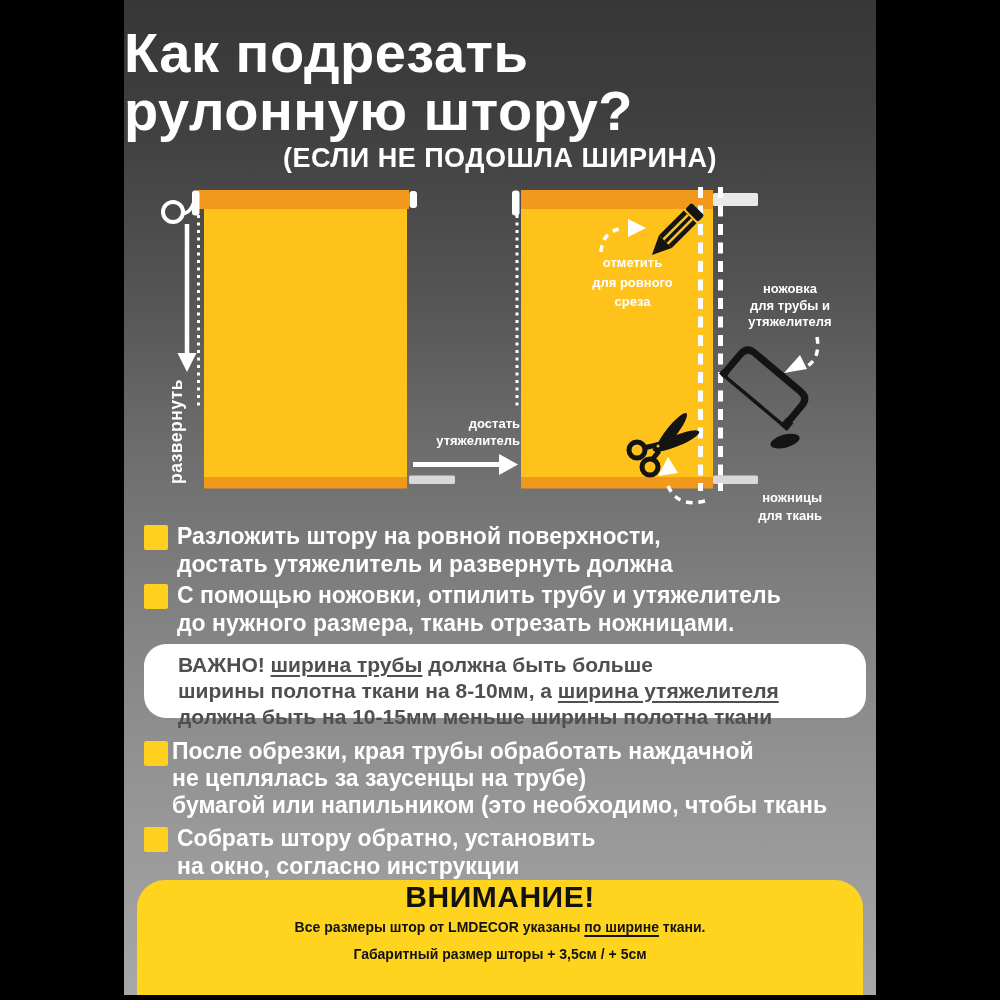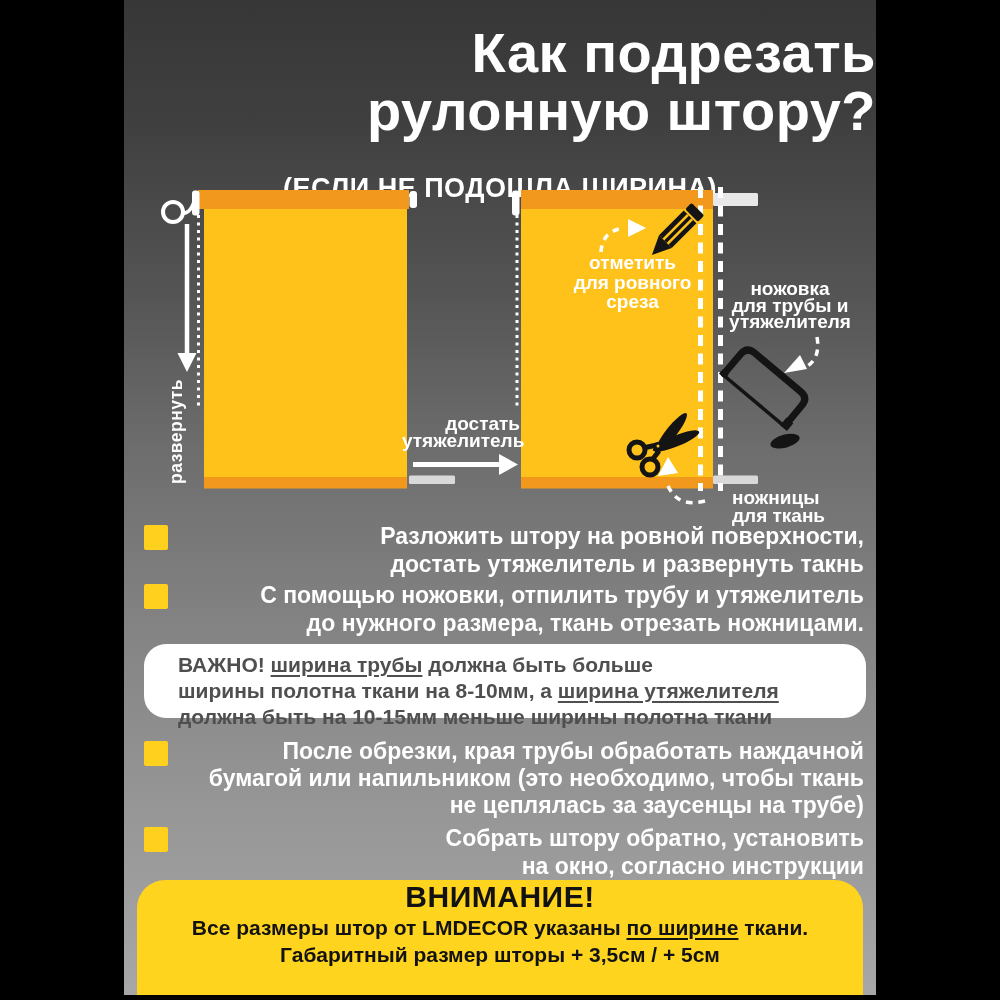--- a/index.html
+++ b/index.html
@@ -1,51 +1,51 @@
 <!DOCTYPE html>
 <html><head>
 <meta charset="utf-8">
 <style>
   html,body{margin:0;padding:0;background:#000;}
   body{font-family:"Liberation Sans","DejaVu Sans",sans-serif;}
   #stage{position:relative;width:1000px;height:1000px;background:#000;overflow:hidden;}
   #poster{position:absolute;left:124px;top:0;width:752px;height:995px;
     background:linear-gradient(180deg,#373737 0%,#3f3f3f 12%,#555555 30%,#6d6d6d 45%,#828282 62%,#959595 80%,#a7a7a7 100%);}
   
-  .title{position:absolute;left:124px;top:24px;width:752px;text-align:right;color:#fff;
+  .title{position:absolute;left:124px;top:24px;width:752px;text-align:left;color:#fff;
     font-weight:800;font-size:56px;line-height:58px;letter-spacing:.5px;}
   .subtitle{position:absolute;left:124px;top:143px;width:752px;text-align:center;color:#fff;
-    font-weight:700;font-size:27px;letter-spacing:.5px;margin-top:30px;}
-  
-  .dlabel{position:absolute;color:#fff;font-weight:700;font-size:19px;line-height:17px;z-index:6;}
+    font-weight:700;font-size:27px;letter-spacing:.5px;}
+  
+  .dlabel{position:absolute;color:#fff;font-weight:700;font-size:13px;line-height:17px;z-index:6;}
   .dlabel div{display:block;}
   #unroll-label{left:168px;top:374px;height:110px;writing-mode:vertical-rl;transform:rotate(180deg);
     font-size:17.5px;letter-spacing:.5px;}
   #remove-weight-label{left:402px;top:415px;width:118px;text-align:right;}
   #mark-label{left:570px;top:253px;width:125px;text-align:center;line-height:19.5px;}
   #hacksaw-label{left:720px;top:281px;width:140px;text-align:center;line-height:16.5px;}
-  #scissors-label{left:732px;top:489px;width:110px;text-align:left;line-height:17.5px;}
+  #scissors-label{left:712px;top:489px;width:110px;text-align:right;line-height:17.5px;}
   svg#diagram{position:absolute;left:0;top:0;z-index:5;}
   
-  .step{position:absolute;left:144px;width:720px;z-index:6;text-align:right;}
+  .step{position:absolute;left:144px;width:720px;z-index:6;}
   .step .sq{position:absolute;left:0;top:3px;width:24px;height:25px;background:#FFD01D;border-radius:2px;}
   .step .step-text{margin-left:33px;color:#fff;font-weight:700;font-size:23px;line-height:28px;}
   .step .step-text span{display:block;}
   #step-3 .step-text{line-height:27px;margin-left:28px;}
   #step-1{top:522px;} #step-2{top:581px;} #step-3{top:738px;} #step-4{top:824px;}
   
   #important-box{position:absolute;left:144px;top:644px;width:722px;height:74px;background:#fff;
     border-radius:22px;z-index:6;box-sizing:border-box;padding:8px 16px 0 34px;}
   #important-box .iline{color:#4f4f4f;font-weight:700;font-size:21px;line-height:26px;}
   .u{text-decoration:underline;text-decoration-thickness:2px;text-underline-offset:3px;}
   
   #attention-box{position:absolute;left:137px;top:880px;width:726px;height:115px;background:#FFD41F;
     border-radius:28px 28px 0 0;z-index:6;text-align:center;color:#121212;box-sizing:border-box;}
   #attention-title{font-weight:800;font-size:30px;line-height:34px;letter-spacing:.5px;}
-  .aline{font-weight:700;font-size:21px;line-height:27px;}
+  .aline{font-weight:700;font-size:14px;line-height:27px;}
 </style>
 </head>
 <body>
 
 <div id="stage">
   <div id="poster"></div>
 
   <div class="title">
     <div>Как подрезать</div>
     <div>рулонную штору?</div>
@@ -146,21 +146,21 @@
   </div>
   <div class="dlabel" id="scissors-label">
     <div>ножницы</div>
     <div>для ткань</div>
   </div>
 
   <div class="step" id="step-1">
     <div class="sq"></div>
     <div class="step-text">
       <span>Разложить штору на ровной поверхности,</span>
-      <span>достать утяжелитель и развернуть такнь</span>
+      <span>достать утяжелитель и развернуть должна</span>
     </div>
   </div>
   <div class="step" id="step-2">
     <div class="sq"></div>
     <div class="step-text">
       <span>С помощью ножовки, отпилить трубу и утяжелитель</span>
       <span>до нужного размера, ткань отрезать ножницами.</span>
     </div>
   </div>
 
@@ -173,22 +173,22 @@
     </div>
     <div class="iline">
       <span>должна быть на 10-15мм меньше ширины полотна ткани</span>
     </div>
   </div>
 
   <div class="step" id="step-3">
     <div class="sq"></div>
     <div class="step-text">
       <span>После обрезки, края трубы обработать наждачной</span>
+      <span>не цеплялась за заусенцы на трубе)</span>
       <span>бумагой или напильником (это необходимо, чтобы ткань</span>
-      <span>не цеплялась за заусенцы на трубе)</span>
     </div>
   </div>
   <div class="step" id="step-4">
     <div class="sq"></div>
     <div class="step-text">
       <span>Собрать штору обратно, установить</span>
       <span>на окно, согласно инструкции</span>
     </div>
   </div>
 

